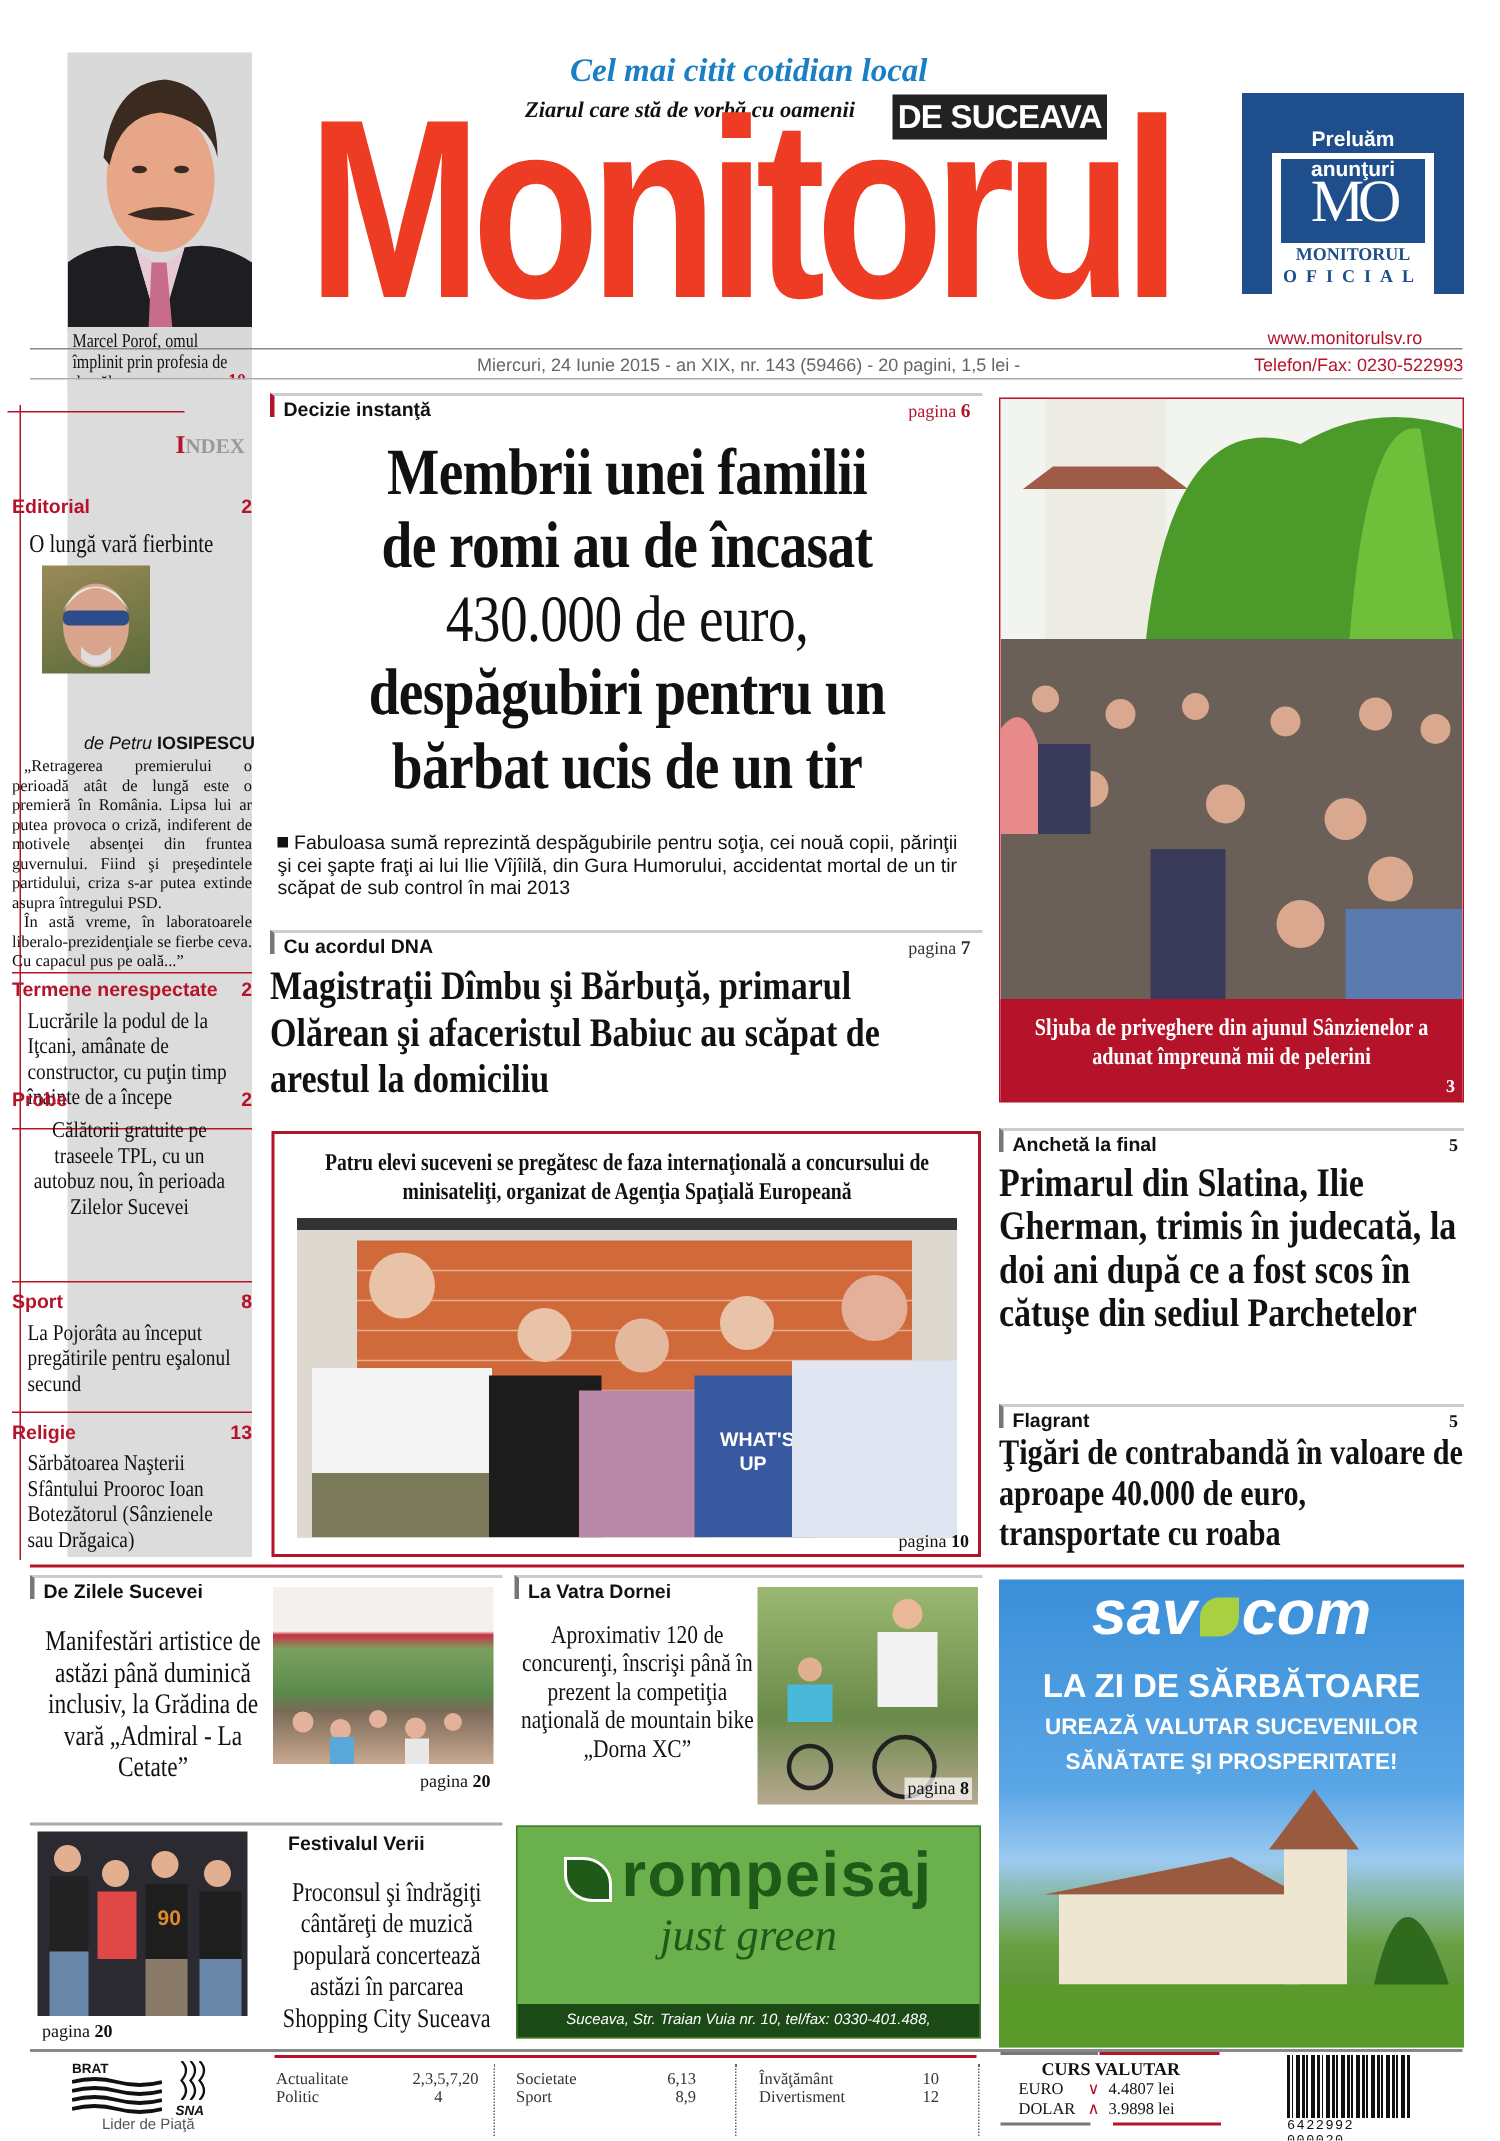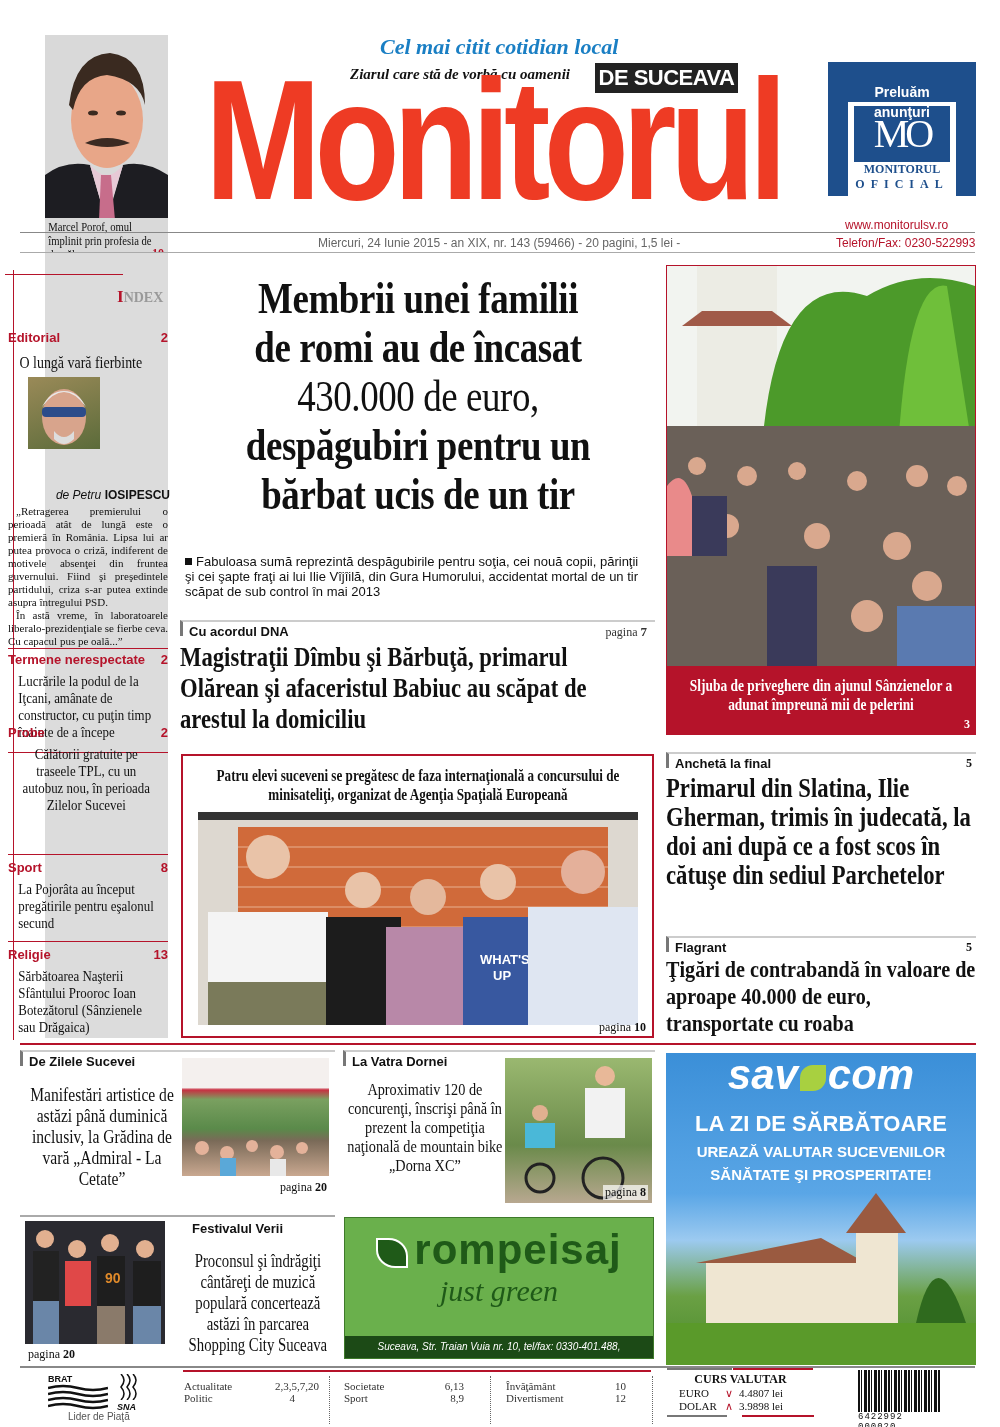--- a/index.html
+++ b/index.html
@@ -120,20 +120,24 @@
 <div class="rule" style="left:8px;top:941px;width:160px;height:1px;"></div>
 <div class="idx-sec" style="top:947px;">
   <div class="t">
       <span>Religie</span>
       <span>13</span>
     </div>
   <div class="b">Sărbătoarea Naşterii Sfântului Prooroc Ioan Botezătorul (Sânzienele sau Drăgaica)</div>
 </div>
 
 <div class="abs" style="left:180px;top:262px;width:475px;height:350px;">
+  <div class="kick-bar" style="border-top-color:#ccc;border-left-color:#b5132a;height:16px;">
+    <span class="kicker">Decizie instanţă</span>
+    <span class="pagina" style="position:absolute;right:8px;top:4px;"><span>pagina</span> <b>6</b></span>
+  </div>
   <div style="text-align:center;margin-top:12px;font-weight:bold;font-size:44px;line-height:49px;letter-spacing:-0.5px;transform:scaleX(0.84);transform-origin:center top;width:560px;margin-left:-42px;">
     <div>Membrii unei familii</div>
     <div>de romi au de încasat</div>
     <div style="font-weight:normal;">430.000 de euro,</div>
     <div>despăgubiri pentru un</div>
     <div>bărbat ucis de un tir</div>
   </div>
   <div style="position:absolute;top:292px;left:5px;width:462px;font-family:'Liberation Sans',sans-serif;font-size:13px;line-height:15px;">
     <span style="display:inline-block;width:7px;height:7px;background:#111;margin-right:4px;vertical-align:1px;"></span><span>Fabuloasa sumă reprezintă despăgubirile pentru soţia, cei nouă copii, părinţii şi cei şapte fraţi ai lui Ilie Vîjîilă, din Gura Humorului, accidentat mortal de un tir scăpat de sub control în mai 2013</span>
   </div>

